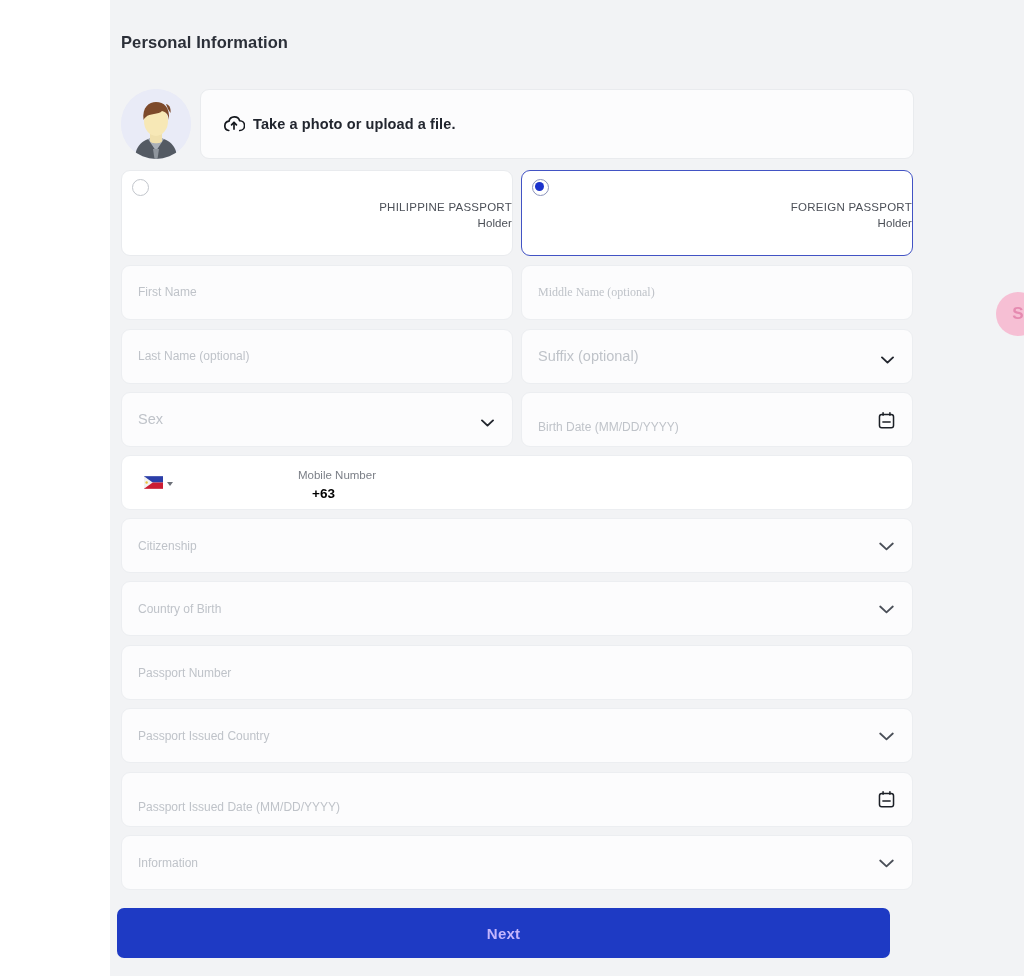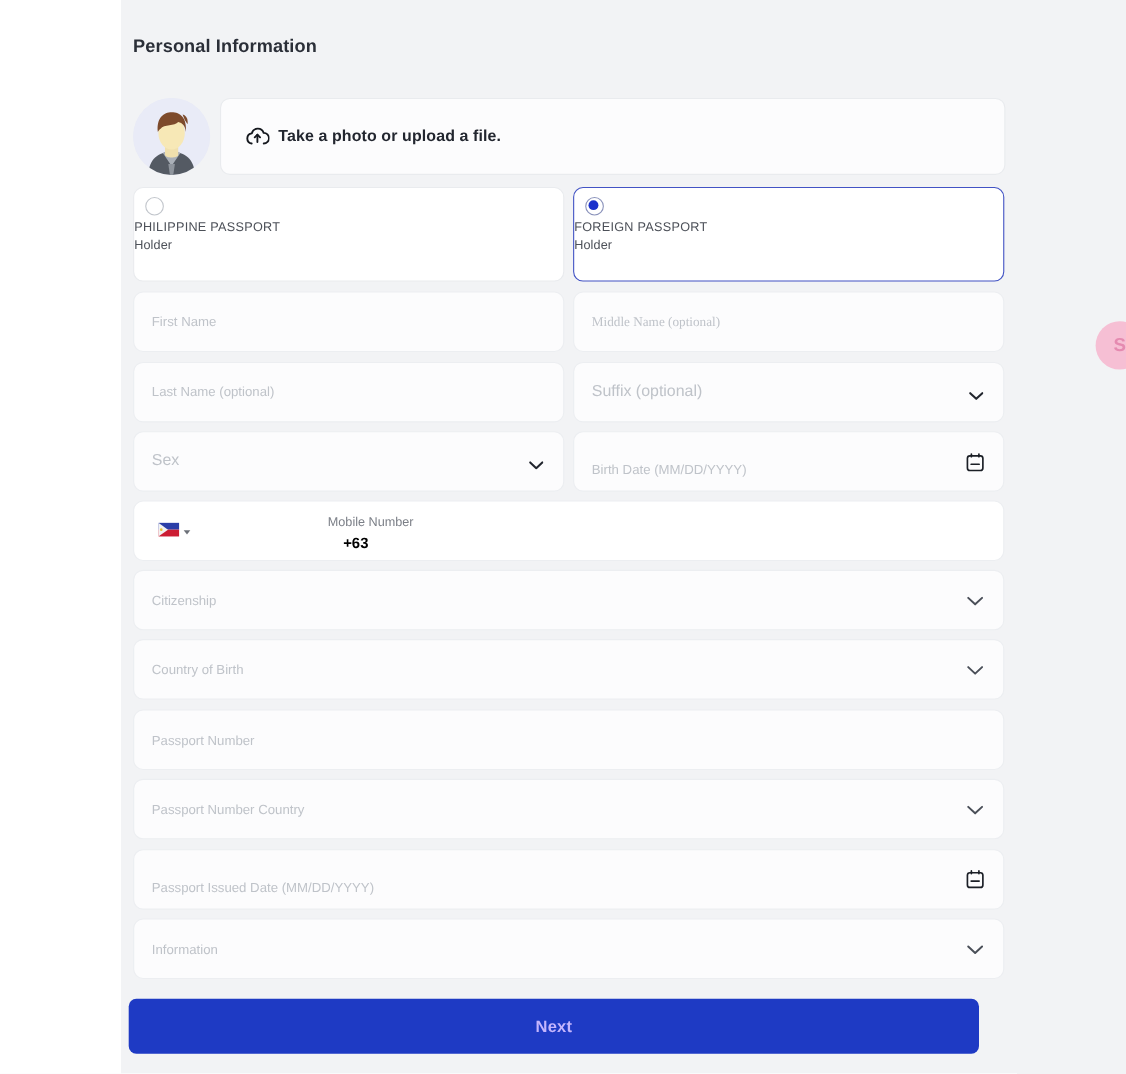--- a/index.html
+++ b/index.html
@@ -104,21 +104,21 @@
     left: 2.2px; top: 2.2px;
     width: 9px; height: 9px;
     border-radius: 50%;
     background: #1b32cc;
   }
 
   .card-text {
     position: absolute;
     left: 0; right: 0;
     top: 28px;
-    text-align: left;
+    text-align: right;
     color: #4c5058;
     font-size: 11.5px;
     line-height: 16px;
     letter-spacing: .25px;
   }
   .card-text .sub { letter-spacing: .1px; }
 
   
   .field {
     position: absolute;
@@ -339,21 +339,21 @@
           <path d="M1.2 1.5 L7.5 7.4 L13.8 1.5"></path>
         </svg>
     </span>
   </div>
 
   <div class="field" style="left:121px; top:645px; width:792px; height:55px;">
     <span class="ph small" style="top:20px;">Passport Number</span>
   </div>
 
   <div class="field" style="left:121px; top:708px; width:792px; height:55px;">
-    <span class="ph small" style="top:20px;">Passport Number Country</span>
+    <span class="ph small" style="top:20px;">Passport Issued Country</span>
     <span class="chev" style="top:23px;">
       <svg width="15" height="9" viewBox="0 0 15 9" fill="none" stroke="#4a4f58" stroke-width="1.8" stroke-linecap="round" stroke-linejoin="round">
           <path d="M1.2 1.5 L7.5 7.4 L13.8 1.5"></path>
         </svg>
     </span>
   </div>
 
   <div class="field" style="left:121px; top:772px; width:792px; height:55px;">
     <span class="ph small" style="top:27px;">Passport Issued Date (MM/DD/YYYY)</span>
     <span class="cal" style="top:17px;">

